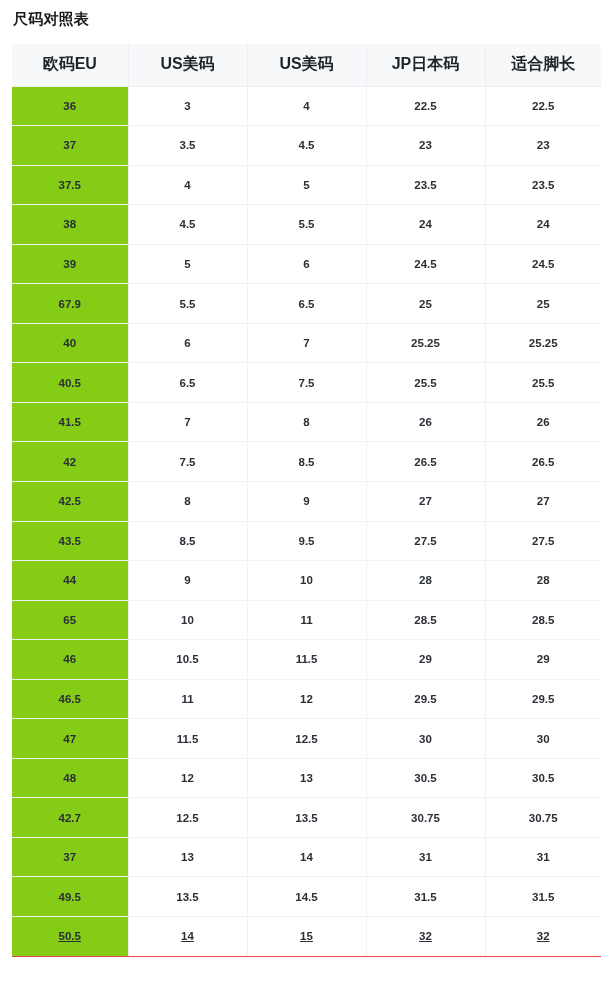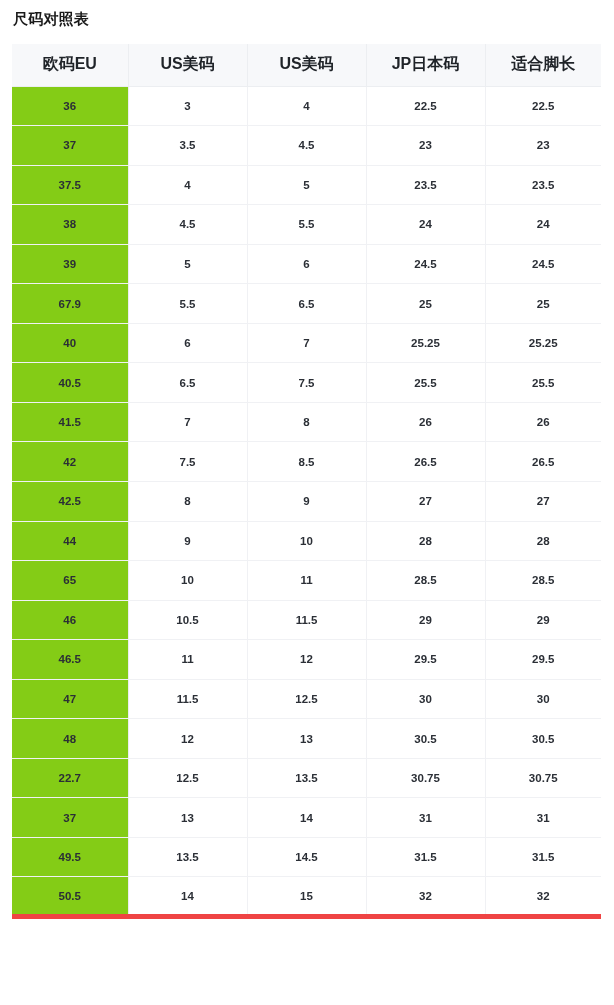--- a/index.html
+++ b/index.html
@@ -85,21 +85,22 @@
     white-space: nowrap;
   }
   table.size-table tbody td:last-child { border-right: none; }
 
   table.size-table tbody td.eu-col {
     background: #84cc16;
     border-right: 1px solid #ececef;
   }
 
   table.size-table tbody tr:last-child td {
-    border-bottom: 5px solid #ef4444;
+    border-bottom: 1px solid #ef4444;
+    text-decoration: underline;
   }
 </style>
 </head>
 <body>
 
 <div class="page">
 
   <div class="page-title">尺码对照表</div>
 
   <div class="size-table-wrap">
@@ -192,20 +193,27 @@
             <td>26.5</td>
           </tr>
           <tr>
             <td class="eu-col">42.5</td>
             <td>8</td>
             <td>9</td>
             <td>27</td>
             <td>27</td>
           </tr>
           <tr>
+            <td class="eu-col">43.5</td>
+            <td>8.5</td>
+            <td>9.5</td>
+            <td>27.5</td>
+            <td>27.5</td>
+          </tr>
+          <tr>
             <td class="eu-col">44</td>
             <td>9</td>
             <td>10</td>
             <td>28</td>
             <td>28</td>
           </tr>
           <tr>
             <td class="eu-col">65</td>
             <td>10</td>
             <td>11</td>
@@ -234,21 +242,21 @@
             <td>30</td>
           </tr>
           <tr>
             <td class="eu-col">48</td>
             <td>12</td>
             <td>13</td>
             <td>30.5</td>
             <td>30.5</td>
           </tr>
           <tr>
-            <td class="eu-col">22.7</td>
+            <td class="eu-col">42.7</td>
             <td>12.5</td>
             <td>13.5</td>
             <td>30.75</td>
             <td>30.75</td>
           </tr>
           <tr>
             <td class="eu-col">37</td>
             <td>13</td>
             <td>14</td>
             <td>31</td>

